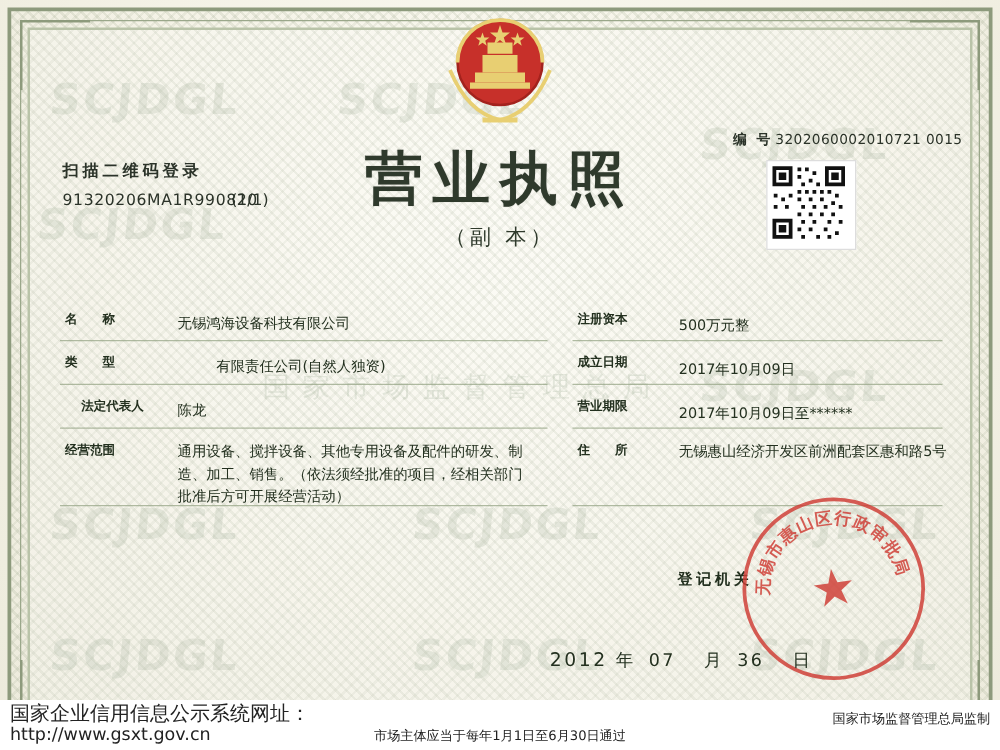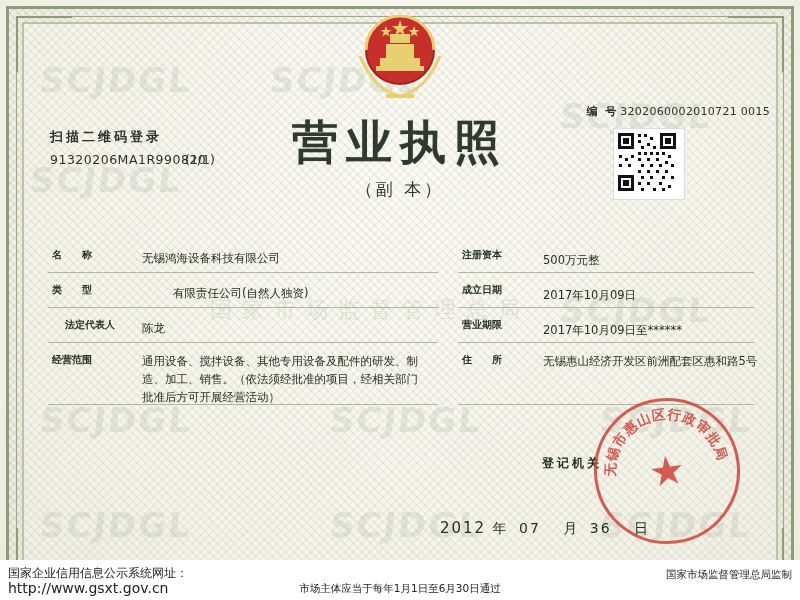--- a/index.html
+++ b/index.html
@@ -141,21 +141,21 @@
     font-size:14px;color:#23301f;letter-spacing:2px;
   }
   .date-line .y{font-size:15px;}
   .date-line .sep{margin:0 16px 0 4px;}
 
   
   .footer{
     position:absolute;left:0;right:0;bottom:0;height:40px;
     background:#fff;
   }
-  .f-left{position:absolute;left:8px;bottom:18px;font-size:12px;color:#222;}
+  .f-left{position:absolute;left:8px;bottom:18px;font-size:16px;color:#222;}
   .f-left2{position:absolute;left:8px;bottom:4px;font-size:14px;color:#222;}
   .f-center{position:absolute;left:50%;transform:translateX(-50%);bottom:4px;font-size:10.5px;color:#222;}
   .f-right{position:absolute;right:8px;bottom:18px;font-size:10.5px;color:#222;}
 </style>
 </head>
 <body>
 
 <div class="license">
 
   <div class="watermarks">

